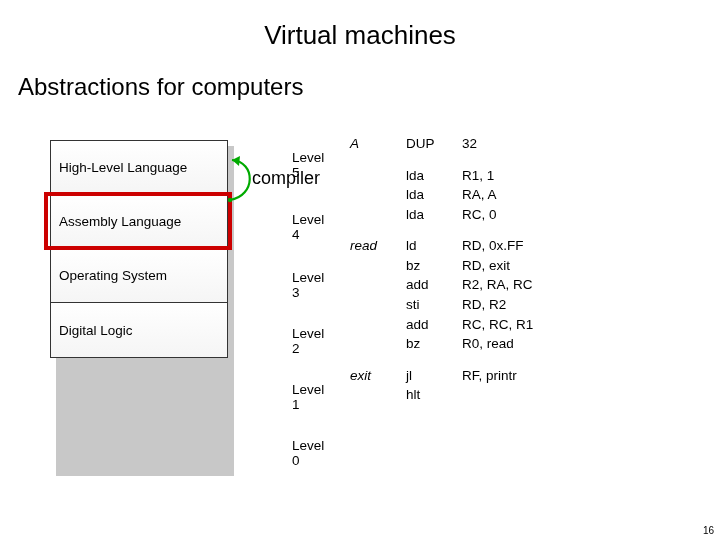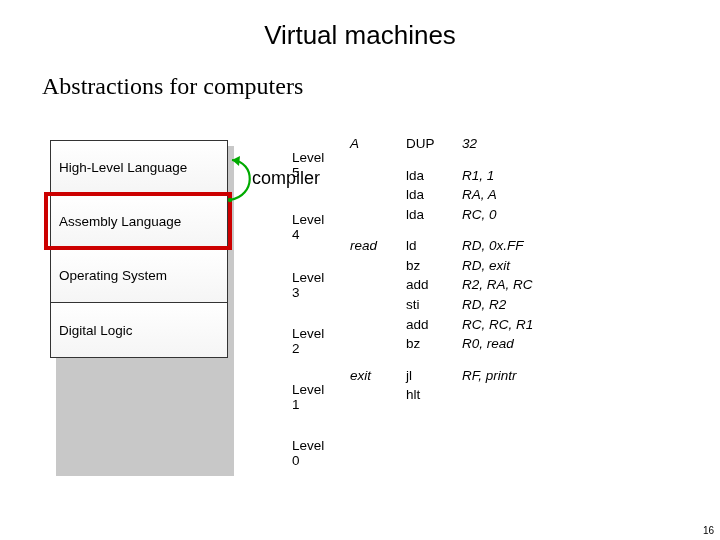--- a/index.html
+++ b/index.html
@@ -12,24 +12,24 @@
     overflow: hidden;
   }
   .title {
     font-family: "Comic Sans MS", cursive, sans-serif;
     font-size: 26px;
     color: #000;
     text-align: center;
     padding-top: 20px;
   }
   .subtitle {
-    font-family: Liberation Serif, serif;
+    font-family: Liberation Sans, sans-serif;
     font-size: 24px;
     color: #000;
-    padding-left: 42px;
+    padding-left: 18px;
     padding-top: 22px;
   }
   .content {
     position: absolute;
     top: 140px;
     left: 50px;
     width: 620px;
     height: 360px;
   }
   
@@ -99,21 +99,21 @@
     line-height: 1.45;
   }
   .code-cols table { border-collapse: collapse; }
   .code-cols td {
     vertical-align: top;
     padding: 0 10px 12px 0;
     white-space: pre;
   }
   .col-label { width: 56px; font-style: italic; }
   .col-mnem  { width: 56px; }
-  .col-ops   { width: 110px; font-style: italic; }
+  .col-ops   { width: 110px; }
   .pagenum {
     position: absolute;
     right: 6px; bottom: 4px;
     font-size: 10px;
     color: #000;
   }
 </style>
 </head>
 <body>
 

